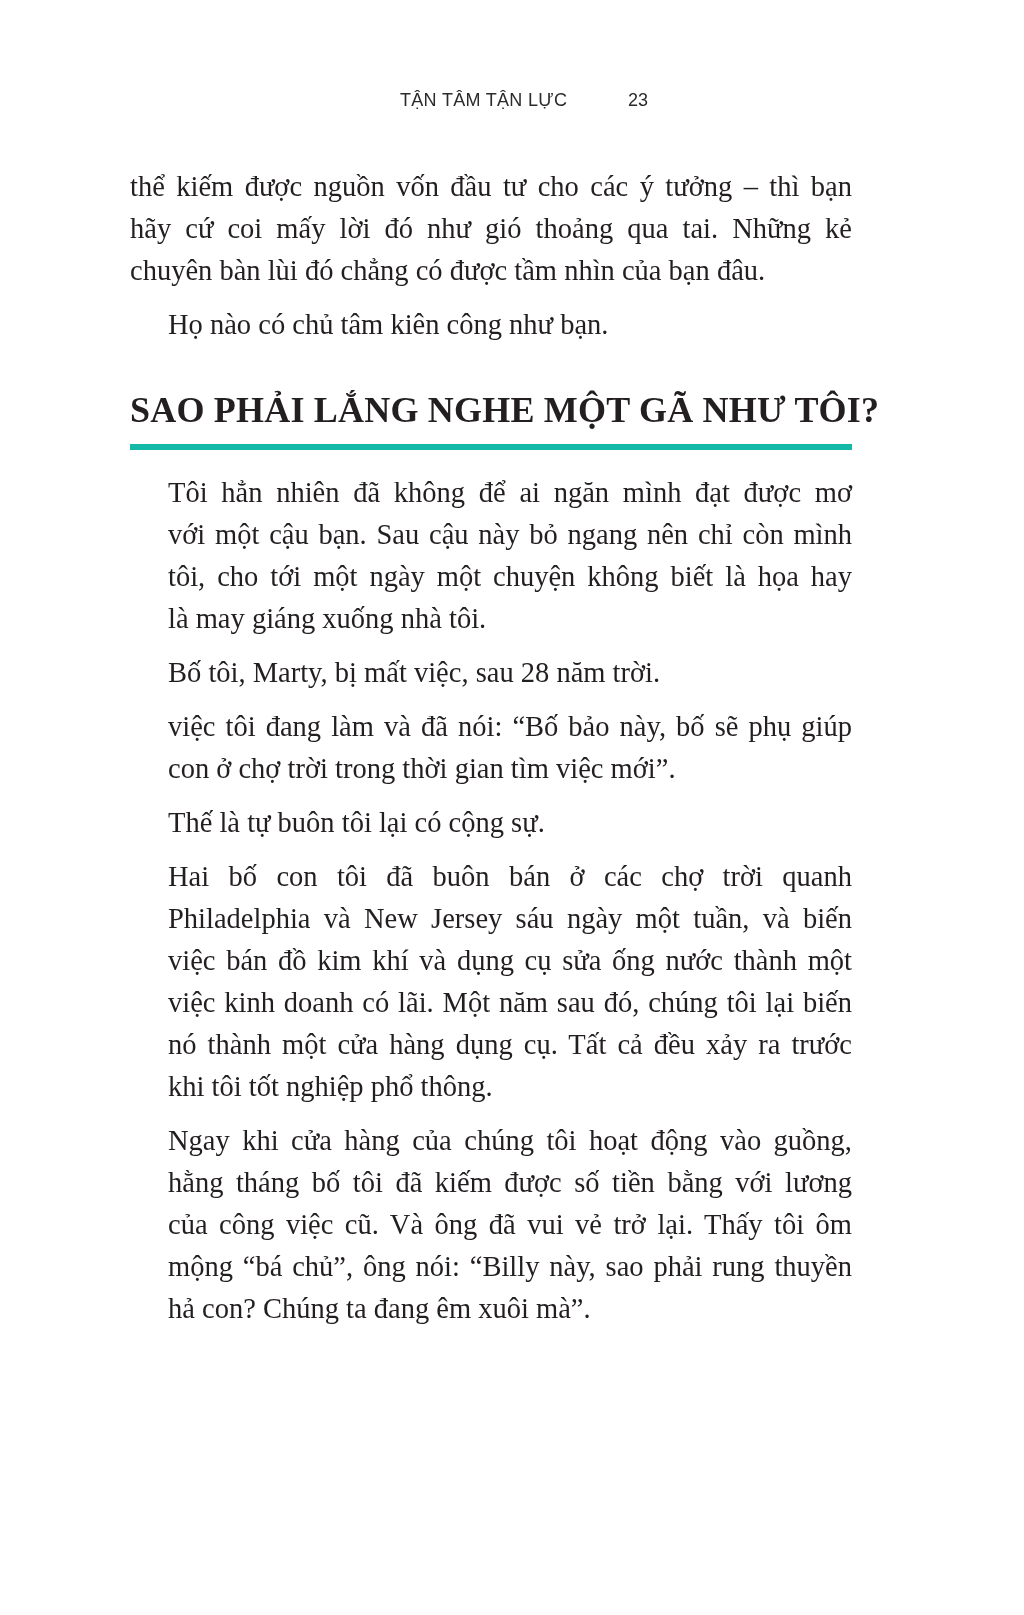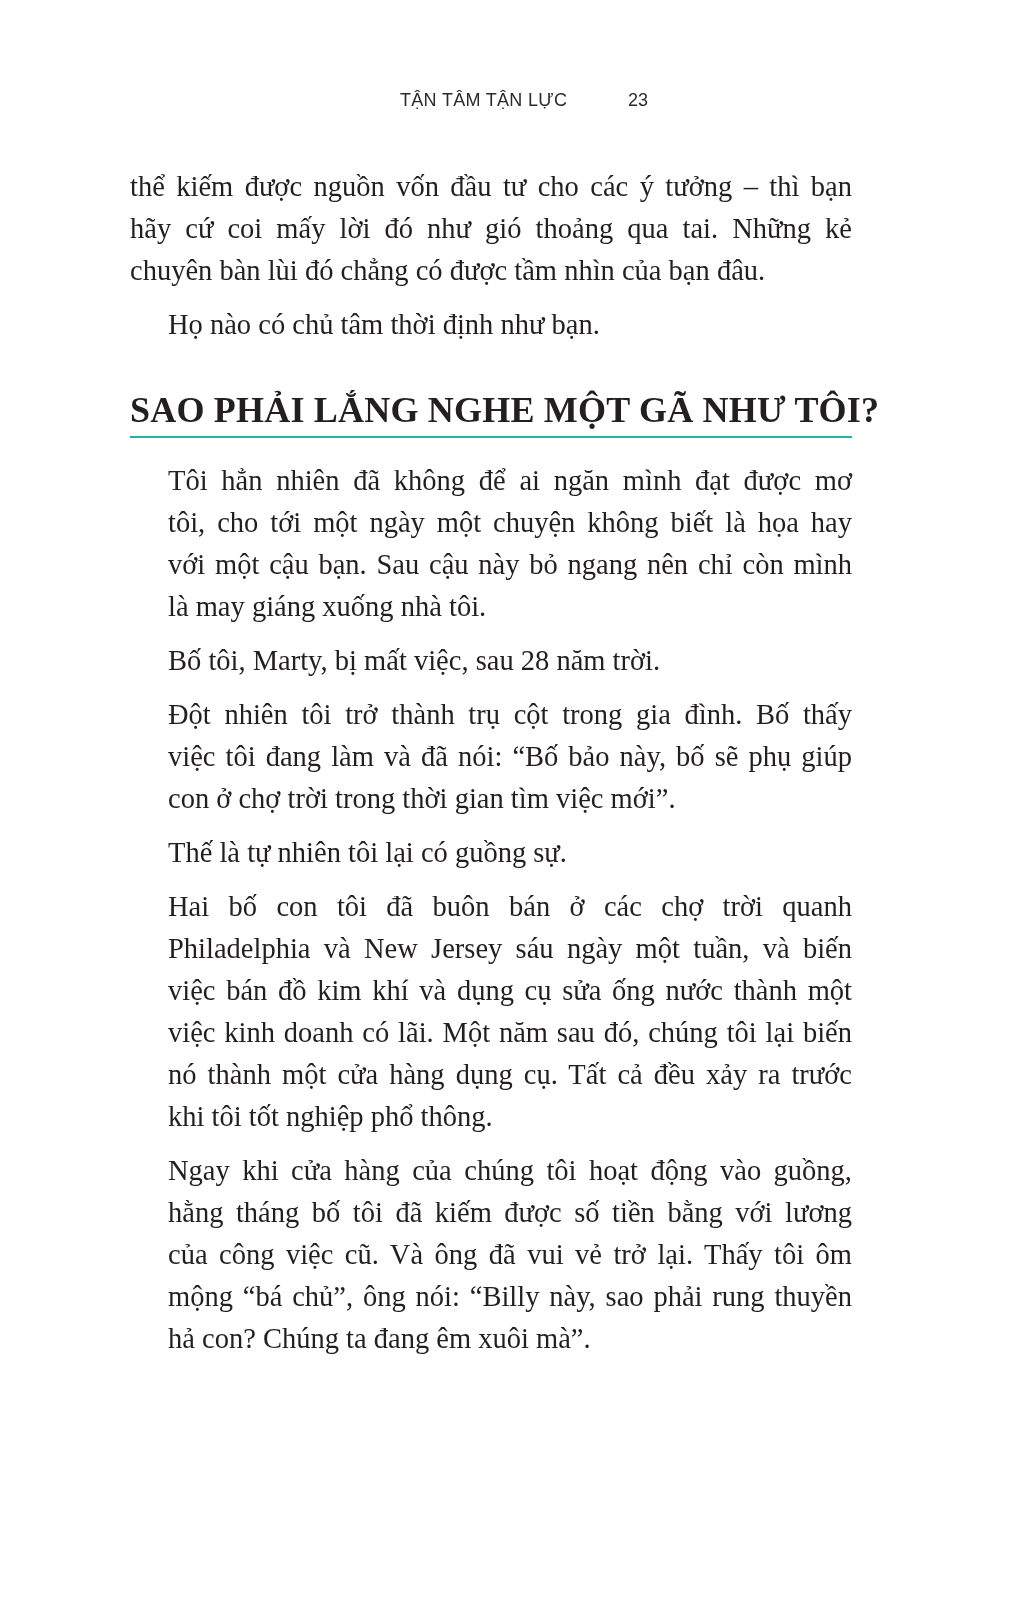--- a/index.html
+++ b/index.html
@@ -5,58 +5,57 @@
   html, body { margin: 0; padding: 0; background: #ffffff; }
   body { width: 1024px; height: 1615px; position: relative; overflow: hidden; color: #231f20; }
   .running-head { position: absolute; top: 88px; left: 0; width: 808px; height: 28px; font-family: "Liberation Sans", sans-serif; font-size: 18px; color: #2b2b2b; }
   .running-title { position: absolute; left: 400px; top: 2px; letter-spacing: 0.3px; }
   .page-num { position: absolute; right: 160px; top: 2px; margin-left: 20px; }
   .content { position: absolute; left: 130px; top: 166px; width: 732px; font-family: "Liberation Serif", serif; font-size: 28.5px; line-height: 42px; color: #231f20; }
   .para { margin: 0 10px 12px 0; text-indent: 38px; text-align: justify; text-align-last: left; }
   .para.first { text-indent: 0; }
   .line { display: block; white-space: nowrap; text-align: justify; text-align-last: justify; }
   .line.last { text-align-last: left; }
-  .heading { margin: 42px 0 22px 0; font-family: "Liberation Serif", serif; font-size: 36px; line-height: 44px; letter-spacing: 0.2px; padding-bottom: 4px; border-bottom: 2px solid #14b8a6; width: 722px; white-space: nowrap; }
+  .heading { margin: 42px 0 22px 0; font-family: "Liberation Serif", serif; font-size: 36px; line-height: 44px; letter-spacing: 0.2px; padding-bottom: 12px; border-bottom: 6px solid #14b8a6; width: 722px; white-space: nowrap; }
 </style>
 </head>
 <body>
 
 <div class="running-head">
   <span class="running-title">TẬN TÂM TẬN LỰC</span>
   <span class="page-num">23</span>
 </div>
 
 <div class="content">
   <p class="para first">
     <span class="line">thể kiếm được nguồn vốn đầu tư cho các ý tưởng – thì bạn</span>
     <span class="line">hãy cứ coi mấy lời đó như gió thoảng qua tai. Những kẻ</span>
     <span class="line last">chuyên bàn lùi đó chẳng có được tầm nhìn của bạn đâu.</span>
   </p>
   <p class="para">
-    <span class="line last">Họ nào có chủ tâm thời định như bạn.</span>
+    <span class="line last">Họ nào có chủ tâm kiên công như bạn.</span>
   </p>
 
   <h2 class="heading">SAO PHẢI LẮNG NGHE MỘT GÃ NHƯ TÔI?</h2>
 
   <p class="para">
     <span class="line">Tôi hẳn nhiên đã không để ai ngăn mình đạt được mơ</span>
+    <span class="line">với một cậu bạn. Sau cậu này bỏ ngang nên chỉ còn mình</span>
     <span class="line">tôi, cho tới một ngày một chuyện không biết là họa hay</span>
-    <span class="line">với một cậu bạn. Sau cậu này bỏ ngang nên chỉ còn mình</span>
     <span class="line last">là may giáng xuống nhà tôi.</span>
   </p>
   <p class="para">
     <span class="line last">Bố tôi, Marty, bị mất việc, sau 28 năm trời.</span>
   </p>
   <p class="para">
-    <span class="line">Đột nhiên tôi trở thành trụ cột trong gia đình. Bố thấy</span>
     <span class="line">việc tôi đang làm và đã nói: “Bố bảo này, bố sẽ phụ giúp</span>
     <span class="line last">con ở chợ trời trong thời gian tìm việc mới”.</span>
   </p>
   <p class="para">
-    <span class="line last">Thế là tự nhiên tôi lại có guồng sự.</span>
+    <span class="line last">Thế là tự buôn tôi lại có cộng sự.</span>
   </p>
   <p class="para">
     <span class="line">Hai bố con tôi đã buôn bán ở các chợ trời quanh</span>
     <span class="line">Philadelphia và New Jersey sáu ngày một tuần, và biến</span>
     <span class="line">việc bán đồ kim khí và dụng cụ sửa ống nước thành một</span>
     <span class="line">việc kinh doanh có lãi. Một năm sau đó, chúng tôi lại biến</span>
     <span class="line">nó thành một cửa hàng dụng cụ. Tất cả đều xảy ra trước</span>
     <span class="line last">khi tôi tốt nghiệp phổ thông.</span>
   </p>
   <p class="para">

